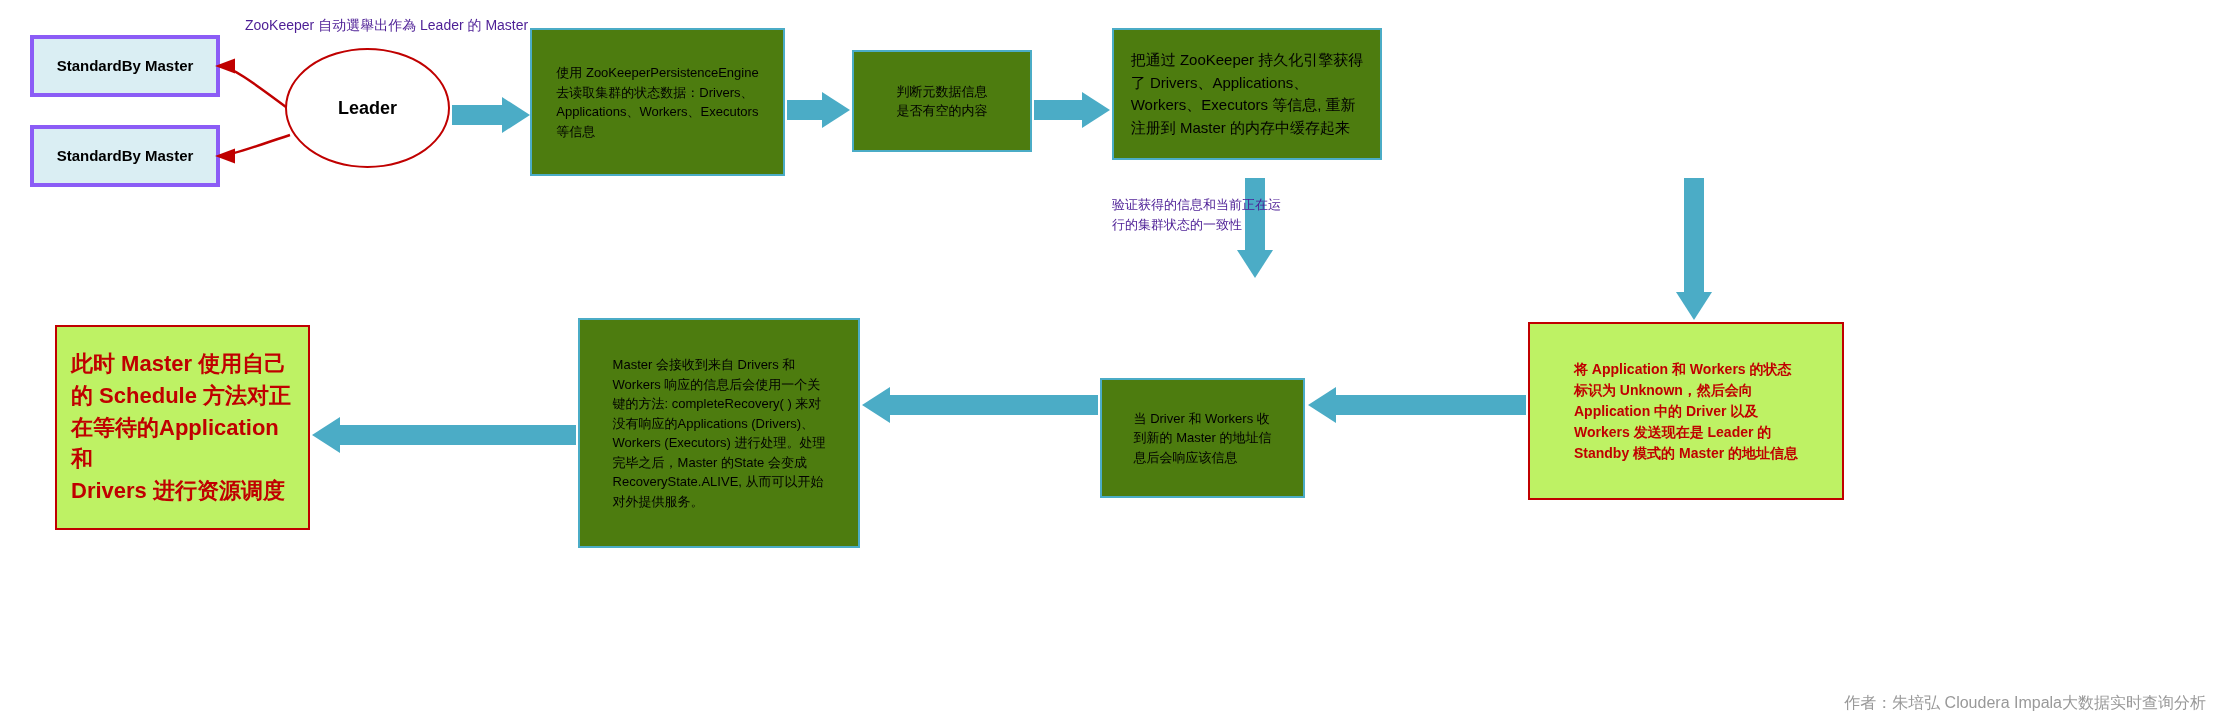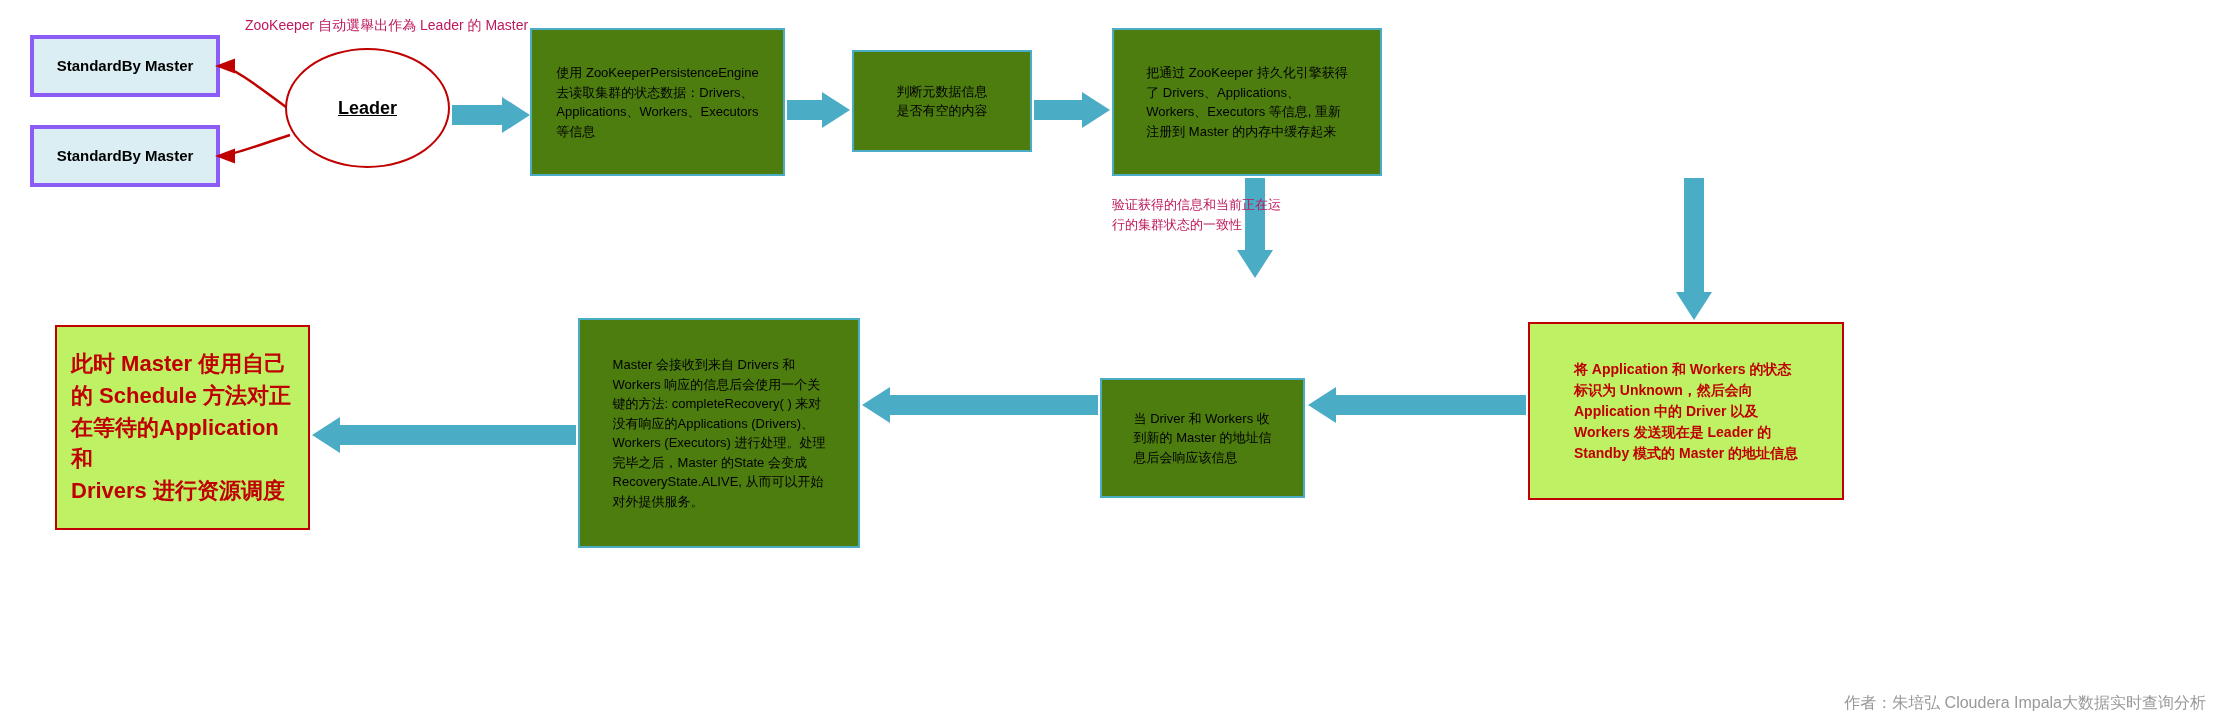--- a/index.html
+++ b/index.html
@@ -109,21 +109,21 @@
       width: 0;
       height: 0;
       border-left: 18px solid transparent;
       border-right: 18px solid transparent;
       border-top: 28px solid #4bacc6;
     }
 
     .label-text {
       position: absolute;
       font-size: 13px;
-      color: #be185d;
+      color: #4c1d95;
       line-height: 1.5;
     }
   </style>
 </head>
 <body>
 
 <div class="diagram-container">
 
   <div class="label-text" style="left: 245px; top: 15px; font-size: 14px;">ZooKeeper 自动選舉出作為 Leader 的 Master</div>
 
@@ -140,21 +140,21 @@
     <path d="M 290 110 C 250 80, 230 66, 220 66" stroke="#c00000" stroke-width="2.5" fill="none" marker-end="url(#arrowRed)"></path>
 
     <path d="M 290 135 C 250 148, 230 156, 220 156" stroke="#c00000" stroke-width="2.5" fill="none" marker-end="url(#arrowRed)"></path>
     <defs>
       <marker id="arrowRed" markerWidth="8" markerHeight="8" refX="6" refY="3" orient="auto">
         <path d="M0,0 L0,6 L8,3 z" fill="#c00000"></path>
       </marker>
     </defs>
   </svg>
 
-  <div class="oval" style="left:285px; top:48px; width:165px; height:120px;text-decoration:underline;">
+  <div class="oval" style="left:285px; top:48px; width:165px; height:120px;">
     <span>Leader</span>
   </div>
 
   <div class="arrow-right" style="left:452px; top:97px; width:78px;">
     <div class="shaft" style="width:50px;"></div>
     <div class="head"></div>
   </div>
 
   <div class="box box-blue-outline" style="left:530px; top:28px; width:255px; height:148px; text-align:left; padding:10px 12px; font-size:13px;">
     <span style="white-space:pre-line;">使用 ZooKeeperPersistenceEngine
@@ -171,21 +171,21 @@
   <div class="box box-blue-outline" style="left:852px; top:50px; width:180px; height:102px; text-align:left; padding:10px 12px; font-size:13px;">
     <span style="white-space:pre-line;">判断元数据信息
 是否有空的内容</span>
   </div>
 
   <div class="arrow-right" style="left:1034px; top:92px; width:76px;">
     <div class="shaft" style="width:48px;"></div>
     <div class="head"></div>
   </div>
 
-  <div class="box box-blue-outline" style="left:1112px; top:28px; width:270px; height:148px; text-align:left; padding:10px 12px; font-size:13px;">
+  <div class="box box-blue-outline" style="left:1112px; top:28px; width:270px; height:132px; text-align:left; padding:10px 12px; font-size:15px;">
     <span style="white-space:pre-line;">把通过 ZooKeeper 持久化引擎获得
 了 Drivers、Applications、
 Workers、Executors 等信息, 重新
 注册到 Master 的内存中缓存起来</span>
   </div>
 
   <div class="arrow-down" style="left:1237px; top:178px; height:100px;">
     <div class="shaft" style="height:72px;"></div>
     <div class="head"></div>
   </div>

